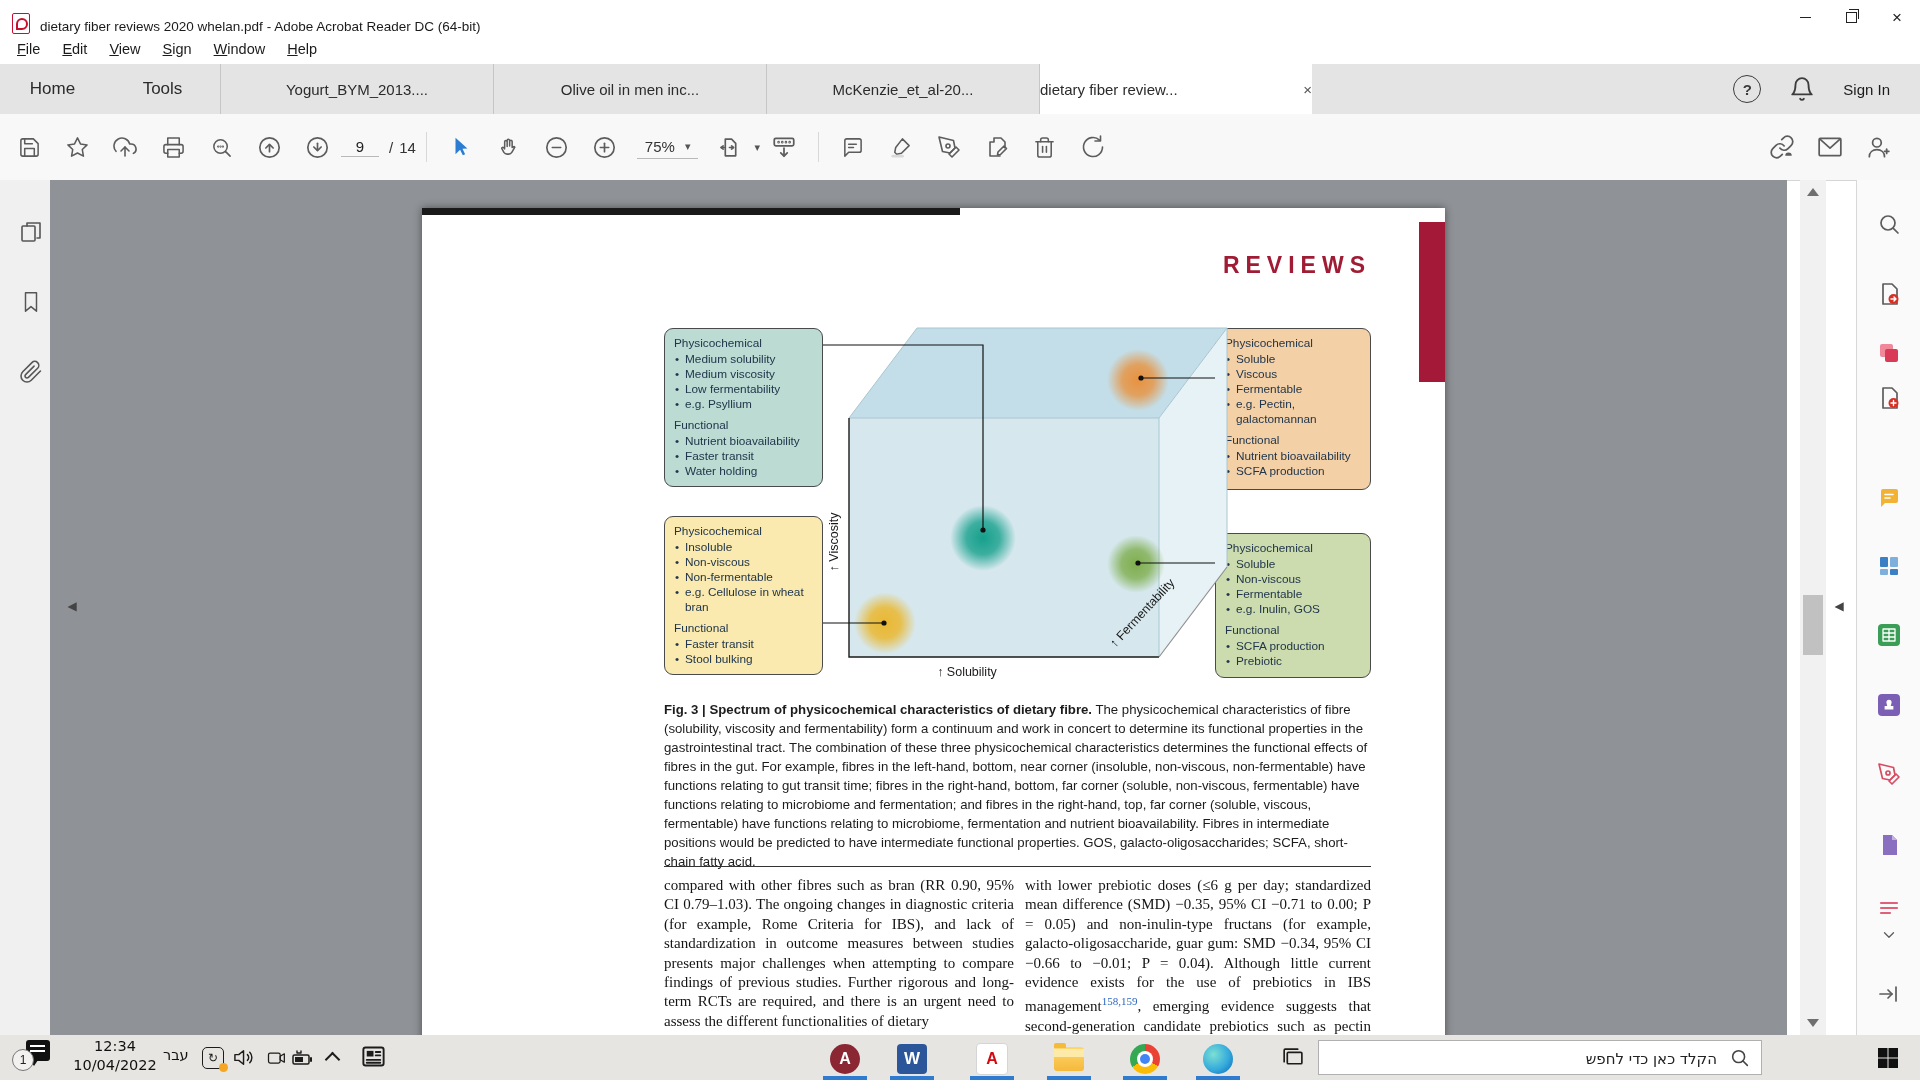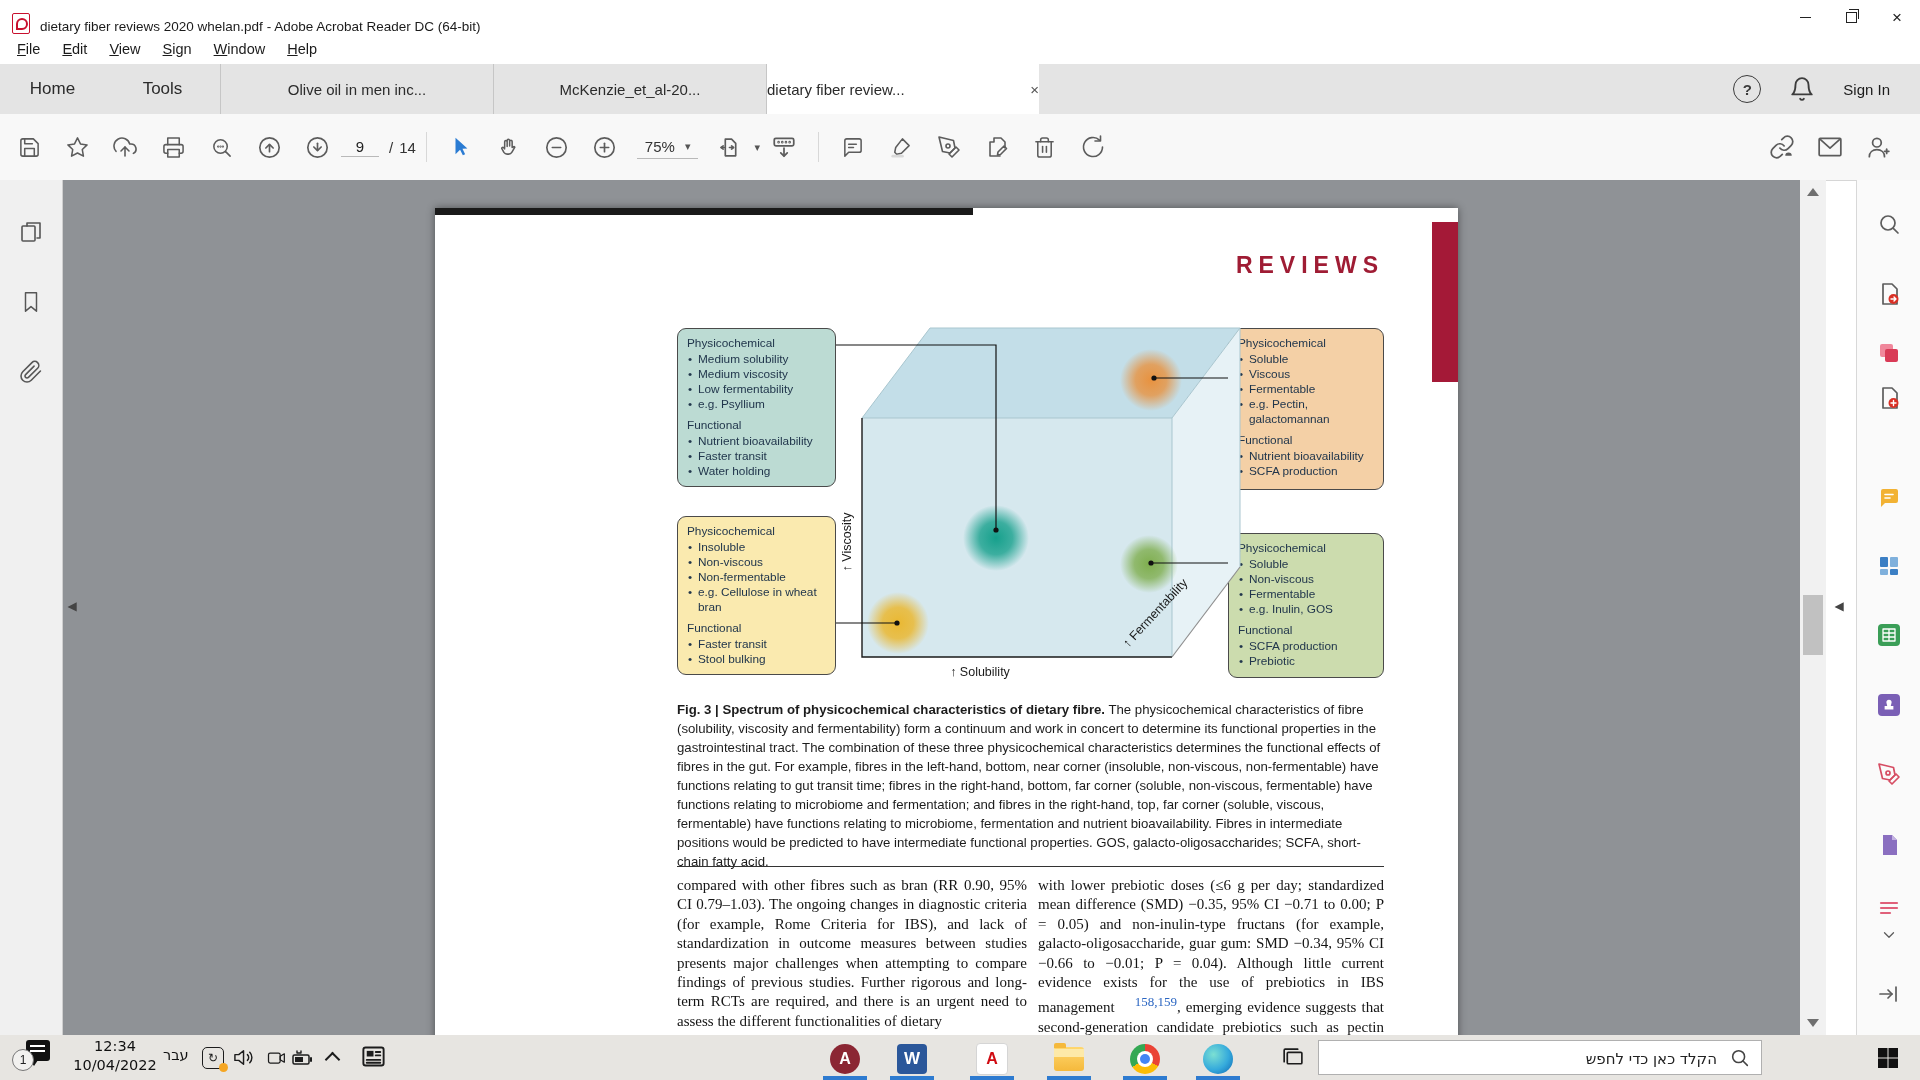--- a/index.html
+++ b/index.html
@@ -36,21 +36,21 @@
   .tb-ico svg{stroke:#5c5c5c;fill:none;stroke-width:1.6;stroke-linecap:round;stroke-linejoin:round;}
   .tb-sep{width:1px;height:30px;background:#d8d8d8;margin:0 10px;}
   #page-num-input{width:34px;border:none;border-bottom:1px solid #b9b9b9;background:transparent;font-size:15px;text-align:center;color:#222;font-family:"Liberation Sans",sans-serif;}
   .tb-text{font-size:15px;color:#333;}
   #zoom-box{display:flex;align-items:center;gap:10px;border-bottom:1px solid #b9b9b9;padding:3px 8px;margin:0 8px;}
   .caret{font-size:11px;color:#555;}
   
   #leftstrip{position:absolute;left:0;top:180px;width:62px;height:855px;background:#f0f0f0;border-right:1px solid #cfcfcf;}
   .ls-ico{position:absolute;left:17px;width:28px;height:28px;display:flex;align-items:center;justify-content:center;}
   .ls-ico svg{stroke:#565656;fill:none;stroke-width:1.6;stroke-linecap:round;stroke-linejoin:round;}
-  #docpane{position:absolute;left:63px;top:180px;width:1737px;height:855px;background:#8f9296;overflow:hidden;}
+  #docpane{position:absolute;left:50px;top:180px;width:1737px;height:855px;background:#8f9296;overflow:hidden;}
   .collapse-btn{position:absolute;width:18px;height:28px;display:flex;align-items:center;justify-content:center;font-size:12px;color:#444;}
   
   #vscroll{position:absolute;left:1800px;top:180px;width:26px;height:855px;background:#f1f1f1;}
   .scroll-arrow{position:absolute;left:7px;width:0;height:0;border-left:6px solid transparent;border-right:6px solid transparent;}
   #scroll-up{top:8px;border-bottom:8px solid #6f6f6f;}
   #scroll-down{bottom:8px;border-top:8px solid #6f6f6f;}
   #scroll-thumb{position:absolute;left:3px;top:415px;width:20px;height:60px;background:#c1c1c1;}
   
   #toolspanel{position:absolute;left:1856px;top:180px;width:64px;height:855px;background:#fafafa;border-left:1px solid #d8d8d8;}
   .tp-ico{position:absolute;left:18px;width:28px;height:28px;display:flex;align-items:center;justify-content:center;}
@@ -64,21 +64,21 @@
   .fbox{position:absolute;border:1px solid #4a4a4a;border-radius:9px;padding:7px 9px;box-sizing:border-box;
         font-size:11.8px;line-height:15px;color:#21364c;overflow:hidden;}
   .fhead{margin-bottom:1px;}
   .fh2{margin-top:6px;}
   .fitem{position:relative;padding-left:11px;}
   .fb{position:absolute;left:1px;top:0;}
   #caption{position:absolute;left:242px;top:492px;width:707px;font-size:13.2px;line-height:19px;color:#1c1c1c;text-align:left;}
   #caption b{font-weight:bold;}
   #caption-rule{position:absolute;left:242px;top:658px;width:707px;border-top:1.3px solid #333;}
   .bodycol{position:absolute;top:668px;height:172px;font-family:"Liberation Serif",serif;font-size:15px;line-height:19.4px;color:#141414;text-align:justify;overflow:hidden;}
-  sup.ref{font-size:13px;color:#2b66c2;margin-left:20px;}
+  sup.ref{font-size:11px;color:#2b66c2;}
   
   #taskbar{position:absolute;left:0;top:1035px;width:1920px;height:45px;background:#e7e5e1;}
   .tbar-txt{position:absolute;font-size:14.5px;color:#101010;font-family:"DejaVu Sans",sans-serif;}
   .tray-ico{position:absolute;display:flex;align-items:center;justify-content:center;}
   .tray-ico svg{stroke:#1c1c1c;fill:none;stroke-width:1.5;stroke-linecap:round;stroke-linejoin:round;}
   .app-slot{position:absolute;top:3px;width:48px;height:42px;display:flex;align-items:center;justify-content:center;}
   .app-underline{position:absolute;bottom:0;left:2px;width:44px;height:4px;background:#2e7bd0;}
   .chev{width:9px;height:9px;border-left:2px solid #1c1c1c;border-top:2px solid #1c1c1c;transform:rotate(45deg);margin-top:4px;}
   #search-box{position:absolute;left:1318px;top:5px;width:444px;height:35px;background:#fff;border:1px solid #b0b0b0;box-sizing:border-box;}
   #search-input{position:absolute;right:42px;top:0;width:390px;height:33px;border:none;outline:none;background:transparent;text-align:right;font-size:15px;font-family:"DejaVu Sans",sans-serif;color:#222;}
@@ -114,20 +114,21 @@
     <span class="menu-item">Edit</span>
     <span class="menu-item">View</span>
     <span class="menu-item">Sign</span>
     <span class="menu-item">Window</span>
     <span class="menu-item">Help</span>
   </div>
 
   <div id="tabbar">
     <div id="tab-home" class="apptab">Home</div>
     <div id="tab-tools" class="apptab">Tools</div>
+    <div class="doctab">Yogurt_BYM_2013....</div>
     <div class="doctab">Olive oil in men inc...</div>
     <div class="doctab">McKenzie_et_al-20...</div>
     <div class="doctab active">
       <span>dietary fiber review...</span>
       <span class="tab-close">×</span>
     </div>
     <div id="tabbar-right">
       <div class="help-circle">?</div>
       <div style="width:26px;height:26px;">
         <svg width="26" height="26" viewBox="0 0 24 24" style="stroke:#3c3c3c;fill:none;stroke-width:1.7;stroke-linecap:round;stroke-linejoin:round;">

